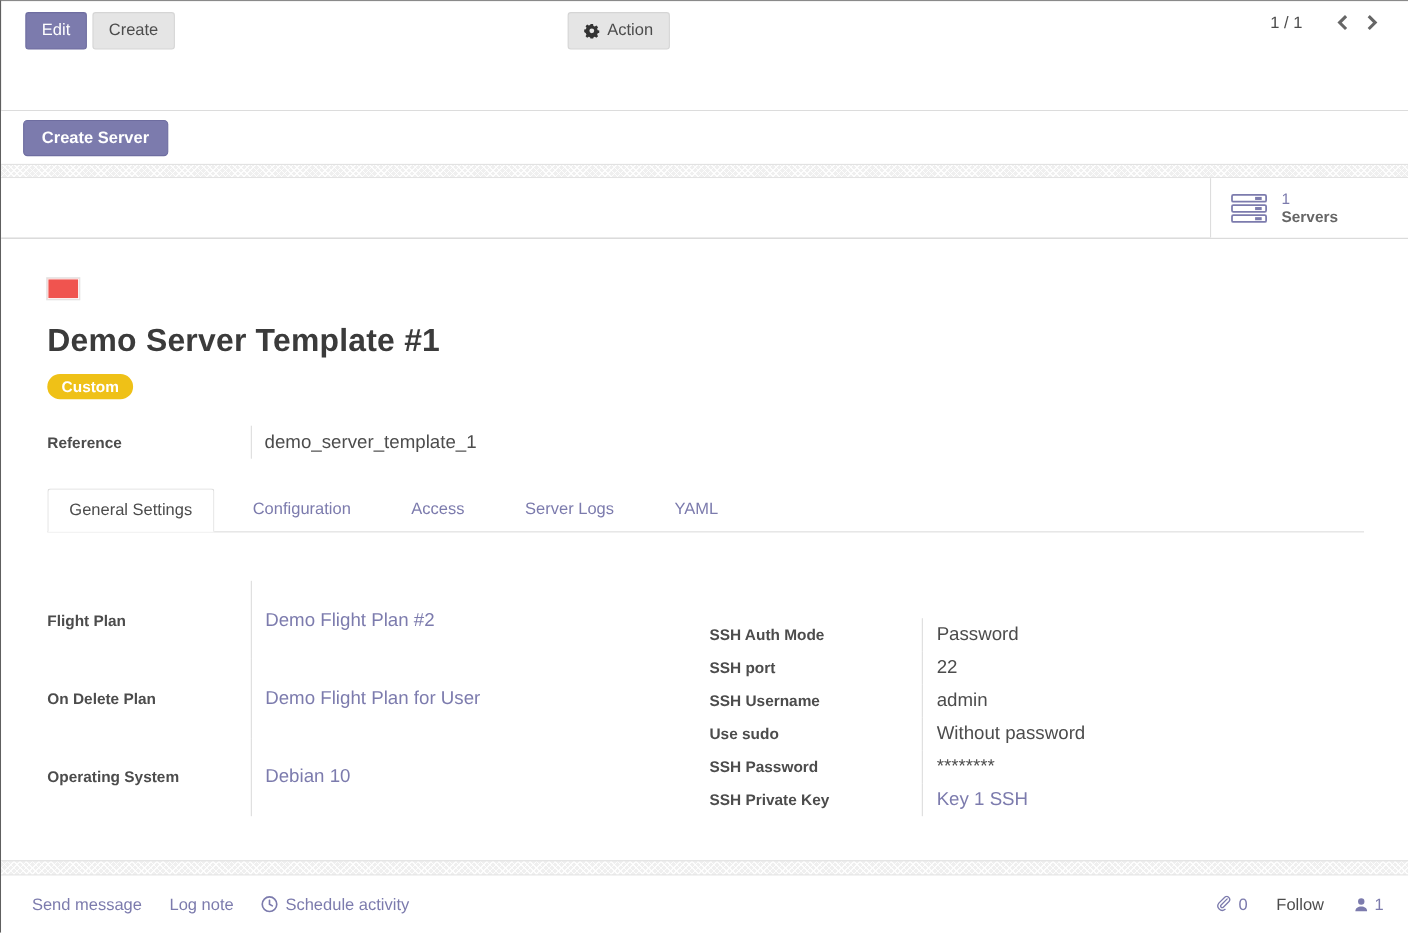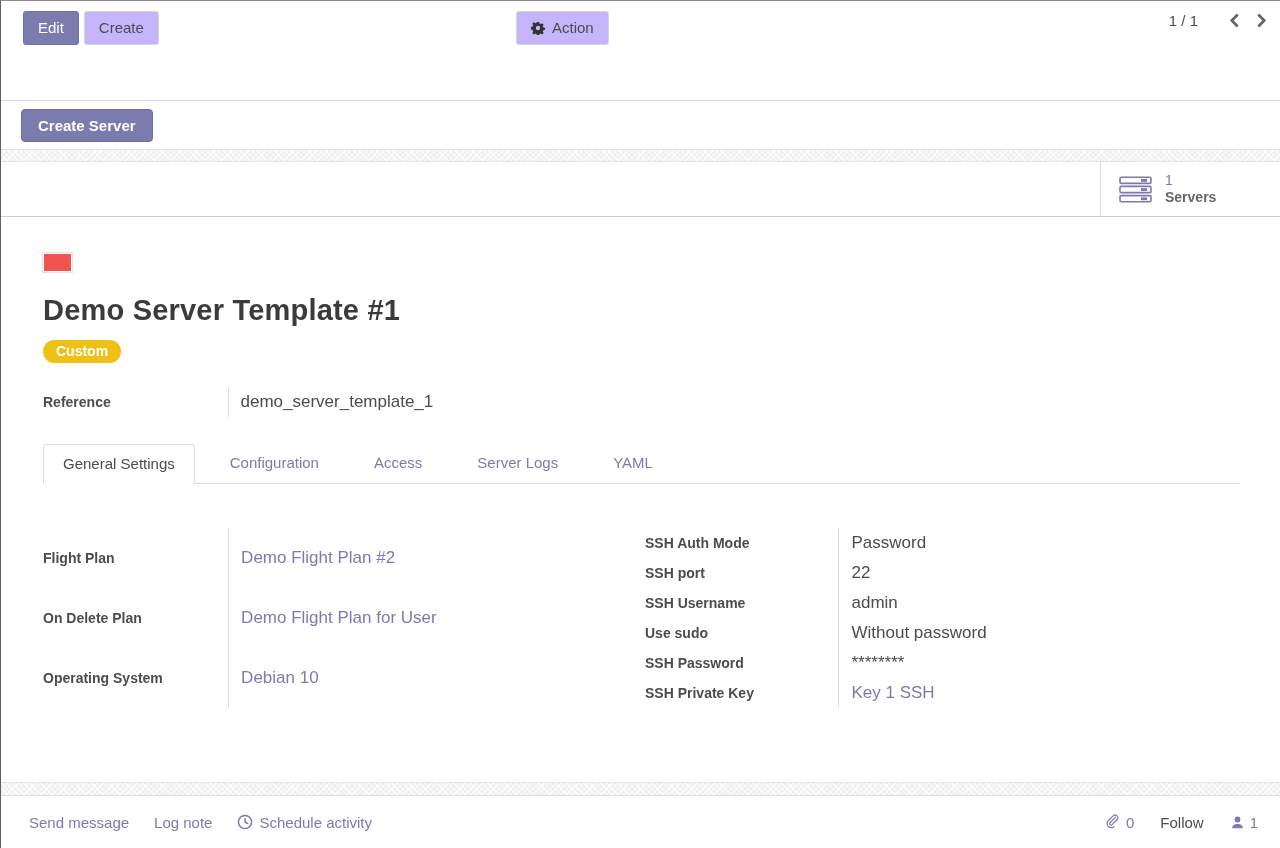--- a/index.html
+++ b/index.html
@@ -13,24 +13,24 @@
 
   
   .control-panel { border-bottom: 1px solid #dcdcdc; height: 100px; flex: 0 0 auto; }
   .breadcrumb { padding: 14px 0 0 20px; font-size: 20px; }
   .breadcrumb a { color: #7c7bad; text-decoration: none; cursor: pointer; }
   .breadcrumb .sep { color: #888; margin: 0 6px; }
   .breadcrumb .current { color: #7c7c7c; }
   .cp-row { position: relative; margin-top: 10px; height: 34px; padding: 0 15px; }
   .cp-left { position: absolute; left: 22px; top: 0; display: flex; gap: 5px; }
   .cp-center { position: absolute; left: 515px; top: 0; }
-  .cp-right { position: absolute; right: 10px; top: 0; display: flex; align-items: center; gap: 10px; }
+  .cp-right { position: absolute; right: 24px; top: 0; display: flex; align-items: center; gap: 10px; }
   .btn {
     font-family: "Liberation Sans", sans-serif; font-size: 15px; line-height: 20px;
-    padding: 6px 14px; border-radius: 3px; background: #c4b5fd; color: #4c4c4c;
+    padding: 6px 14px; border-radius: 3px; background: #e5e5e5; color: #4c4c4c;
     border: 1px solid #d5d5d5; cursor: pointer; display: inline-flex; align-items: center; gap: 7px;
   }
   .btn-primary { background: #7c7bad; border-color: #6e6da0; color: #fff; }
   .btn .icon svg { display: block; }
   .pager-value { font-size: 15px; color: #4c4c4c; margin-right: 18px; }
   .pager-btn { background: none; border: none; cursor: pointer; padding: 2px; color: #666; }
   .pager-btn svg { display: block; }
 
   
   .statusbar { height: 48px; flex: 0 0 auto; padding: 8px 0 0 20px; background: #fff; }
@@ -100,21 +100,21 @@
   .tab.active {
     color: #4c4c4c; background: #fff; border-color: #ddd;
     border-bottom: 1px solid #fff; margin-bottom: -1px; border-radius: 3px 3px 0 0;
   }
 
   
   .tab-content { margin-top: 44px; display: flex; }
   .col-left { width: 602px; flex: 0 0 auto; }
   .col-left .flabel { width: 185px; }
   .col-left .fvalue { width: 415px; }
-  .col-right { flex: 1; }
+  .col-right { flex: 1; margin-top: 34px; }
   .col-right .flabel { width: 179px; }
   .col-right .fvalue { width: 370px; }
 
   
   .chatter { flex: 1; background: #fff; display: flex; align-items: center; padding: 0 22px 0 28px; }
   .chatter a { text-decoration: none; cursor: pointer; font-size: 15px; }
   .chatter-left { display: flex; align-items: center; gap: 25px; text-align: right; }
   .chatter-left a { color: #7c7bad; display: inline-flex; align-items: center; gap: 6px; }
   .chatter-right { margin-left: auto; display: flex; align-items: center; gap: 26px; }
   .chatter-right a { color: #7c7bad; display: inline-flex; align-items: center; gap: 5px; }

